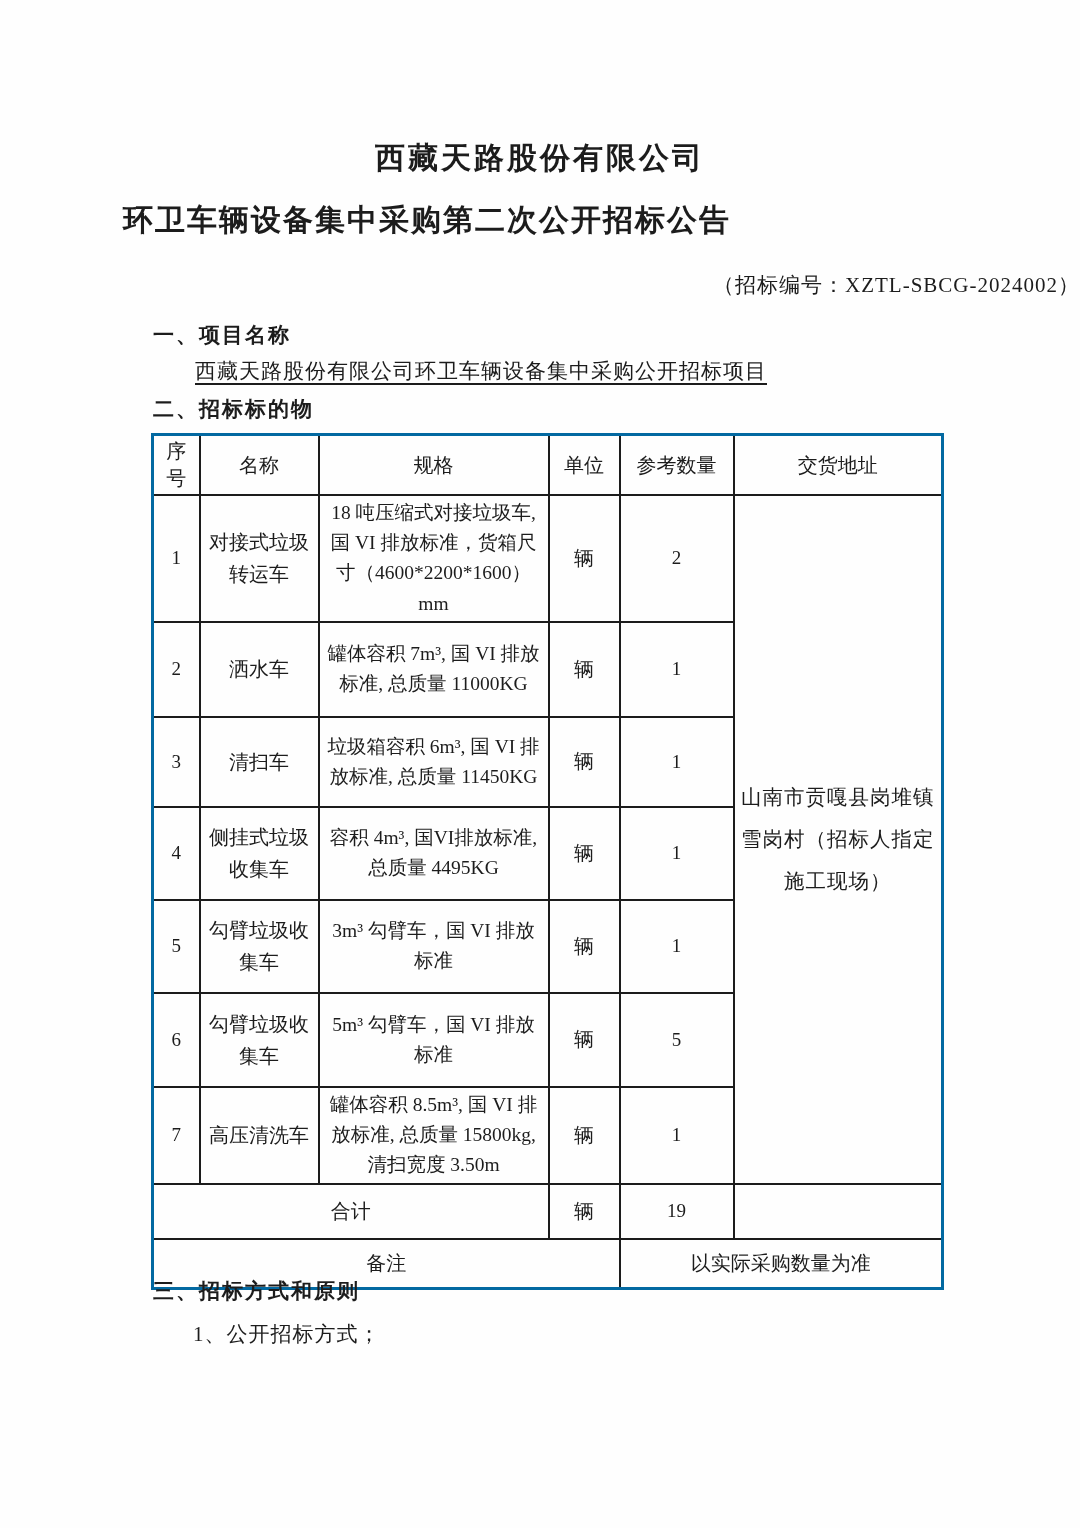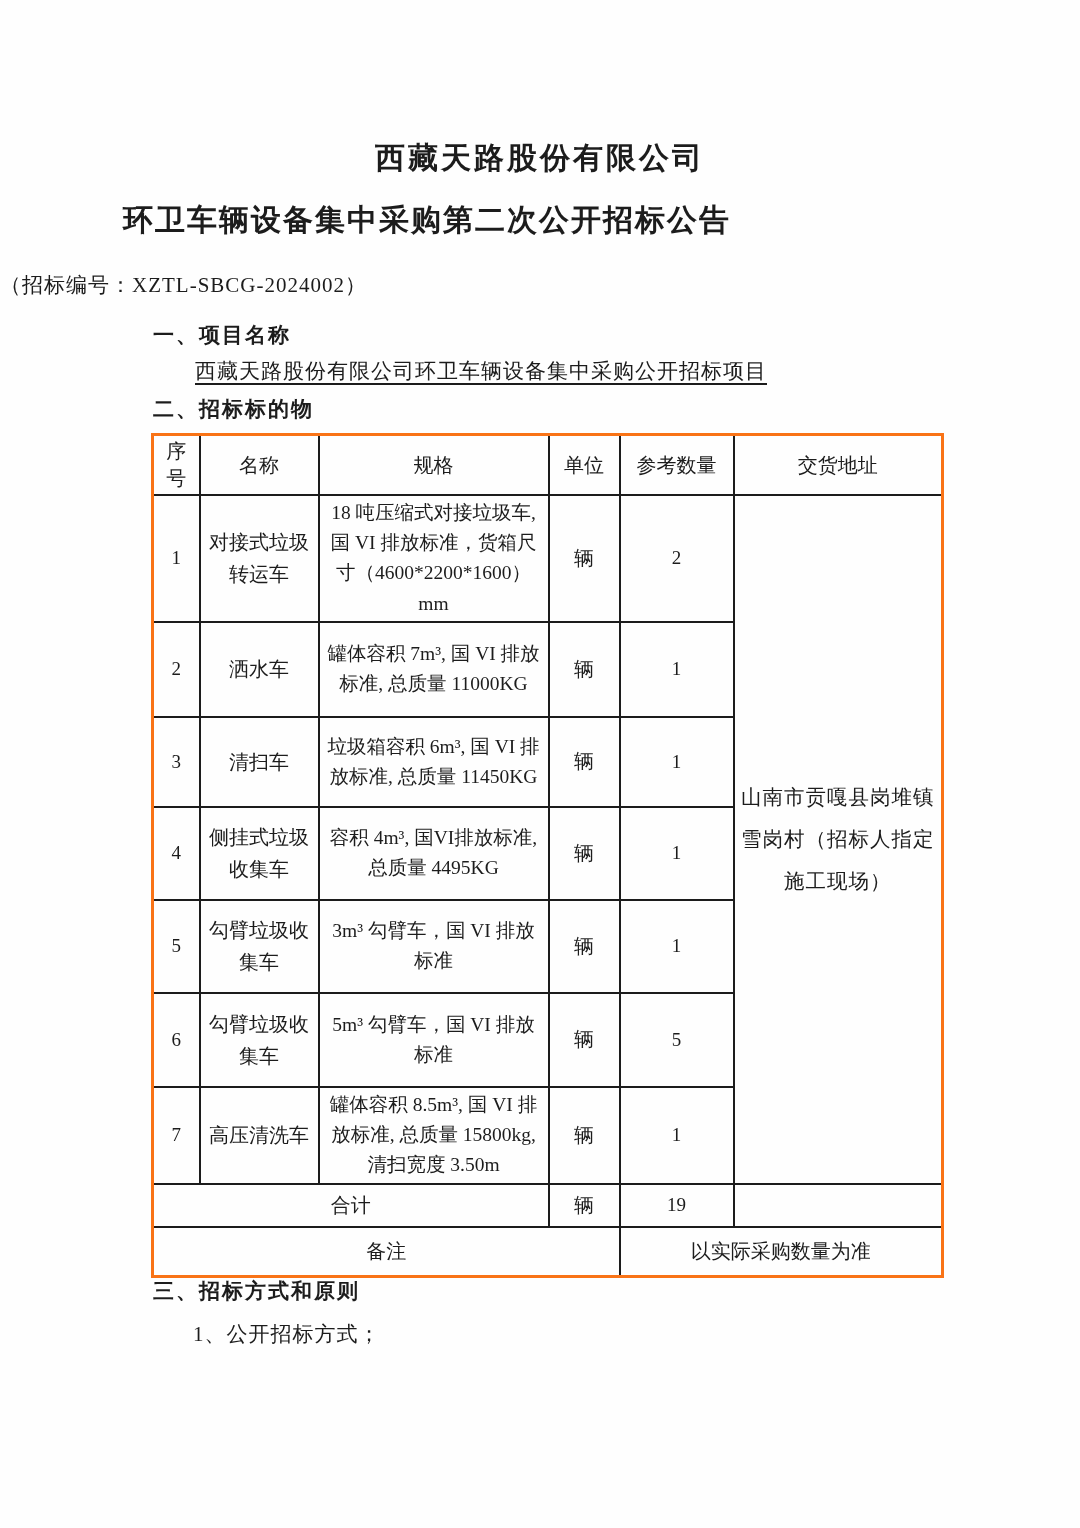--- a/index.html
+++ b/index.html
@@ -38,21 +38,21 @@
     text-align: center;
     font-size: 30px;
     font-weight: bold;
     letter-spacing: 2px;
   }
   .tender-no {
     position: absolute;
     top: 271px;
     left: 0;
     width: 1080px;
-    text-align: left;
+    text-align: right;
     font-size: 21px;
     letter-spacing: 1px;
   }
   .sec-heading {
     position: absolute;
     left: 153px;
     font-size: 21px;
     font-weight: bold;
     font-family: "Liberation Sans", "DejaVu Sans", sans-serif;
     letter-spacing: 2px;
@@ -89,30 +89,30 @@
   }
   table.items th,
   table.items td {
     border: 2px solid #1c1c1c;
     text-align: center;
     vertical-align: middle;
     padding: 2px 4px;
     font-weight: normal;
     overflow: hidden;
   }
-  table.items { border: 3px solid #f97316; }
+  table.items { border: 3px solid #0369a1; }
   tr.head-row   { height: 52px; }
   tr.data-row-0 { height: 95px; }
   tr.data-row-1 { height: 95px; }
   tr.data-row-2 { height: 90px; }
   tr.data-row-3 { height: 93px; }
   tr.data-row-4 { height: 93px; }
   tr.data-row-5 { height: 94px; }
   tr.data-row-6 { height: 96px; }
-  tr.total-row  { height: 43px; }
+  tr.total-row  { height: 55px; }
   tr.remark-row { height: 50px; }
   td.cell-spec {
     font-size: 19.5px;
     line-height: 1.55;
     padding: 2px 5px;
   }
   td.cell-name { line-height: 1.6; }
   td.cell-no, td.cell-qty {
     font-size: 19px;
     font-family: "Liberation Serif", "DejaVu Serif", serif;

